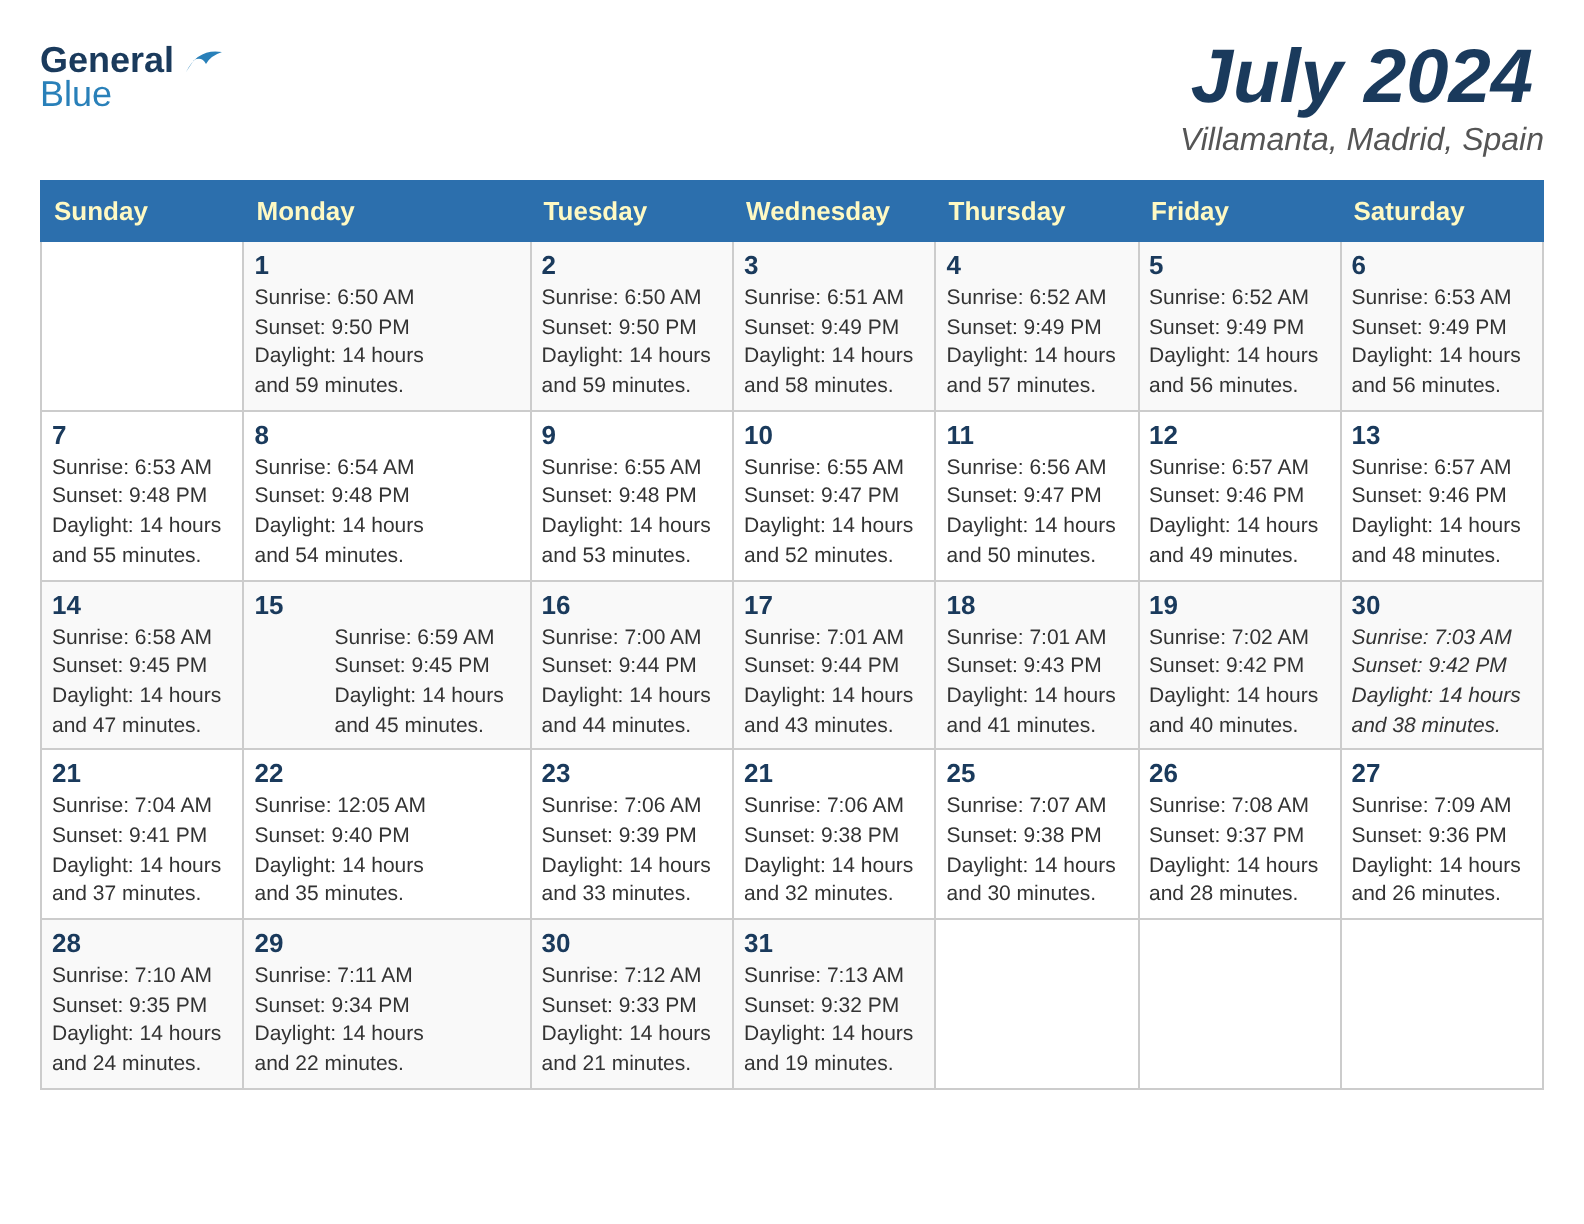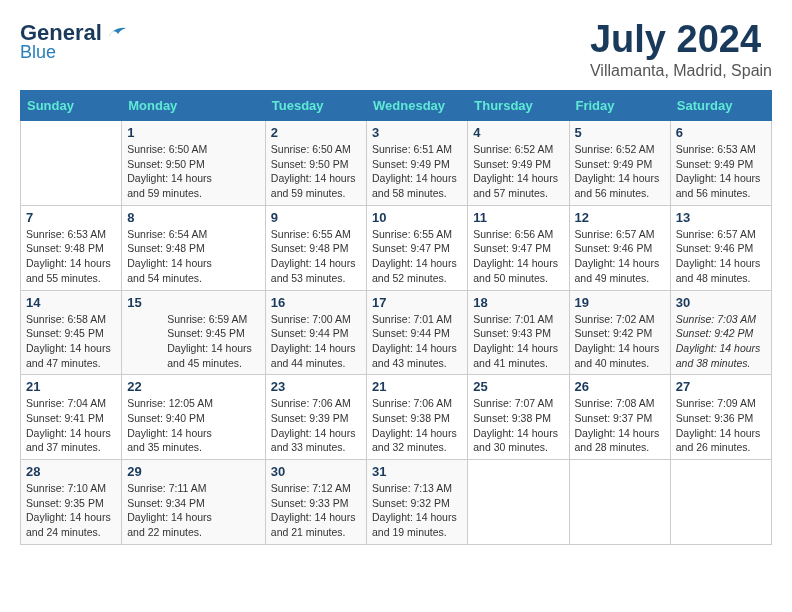--- a/index.html
+++ b/index.html
@@ -20,41 +20,42 @@
       display: flex;
       flex-direction: column;
       align-items: flex-start;
     }
     .logo-line {
       display: flex;
       align-items: center;
       gap: 2px;
     }
     .title-area {
-      text-align: left;
+      text-align: center;
+      font-style: italic;
     }
     .month-year {
       font-size: 38px;
       font-weight: bold;
       color: #1a3a5c;
       line-height: 1;
     }
     .location {
       font-size: 16px;
       color: #555;
       margin-top: 4px;
     }
     table {
       width: 100%;
       border-collapse: collapse;
       font-size: 11px;
     }
     thead tr th {
       background-color: #2c6fad;
-      color: #5eead4;
+      color: #fef9c3;
       font-weight: bold;
       font-size: 13px;
       padding: 7px 6px;
       text-align: left;
       border: 1px solid #2c6fad;
     }
     tbody tr td {
       border: 1px solid #ccc;
       vertical-align: top;
       padding: 4px 5px;
@@ -80,21 +81,21 @@
     .empty-cell {
       background: #fff !important;
     }
   </style>
 </head>
 <body>
 
 <div class="header-area">
   <div class="logo">
     <div class="logo-line">
-      <span style="font-size:22px;font-weight:bold;color:#1a3a5c;">General</span>
+      <span style="font-size:18px;font-weight:bold;color:#1a3a5c;">General</span>
       <svg width="22" height="18" viewBox="0 0 22 18" style="margin-left:2px;">
         <path d="M2 14 Q8 2 20 4 Q14 6 12 10 Q10 6 6 8 Z" fill="#2980b9"></path>
       </svg>
     </div>
     <span style="font-size:18px;font-weight:normal;color:#2980b9;margin-top:-4px;">Blue</span>
   </div>
   <div class="title-area">
     <div class="month-year">July 2024</div>
     <div class="location">Villamanta, Madrid, Spain</div>
   </div>

